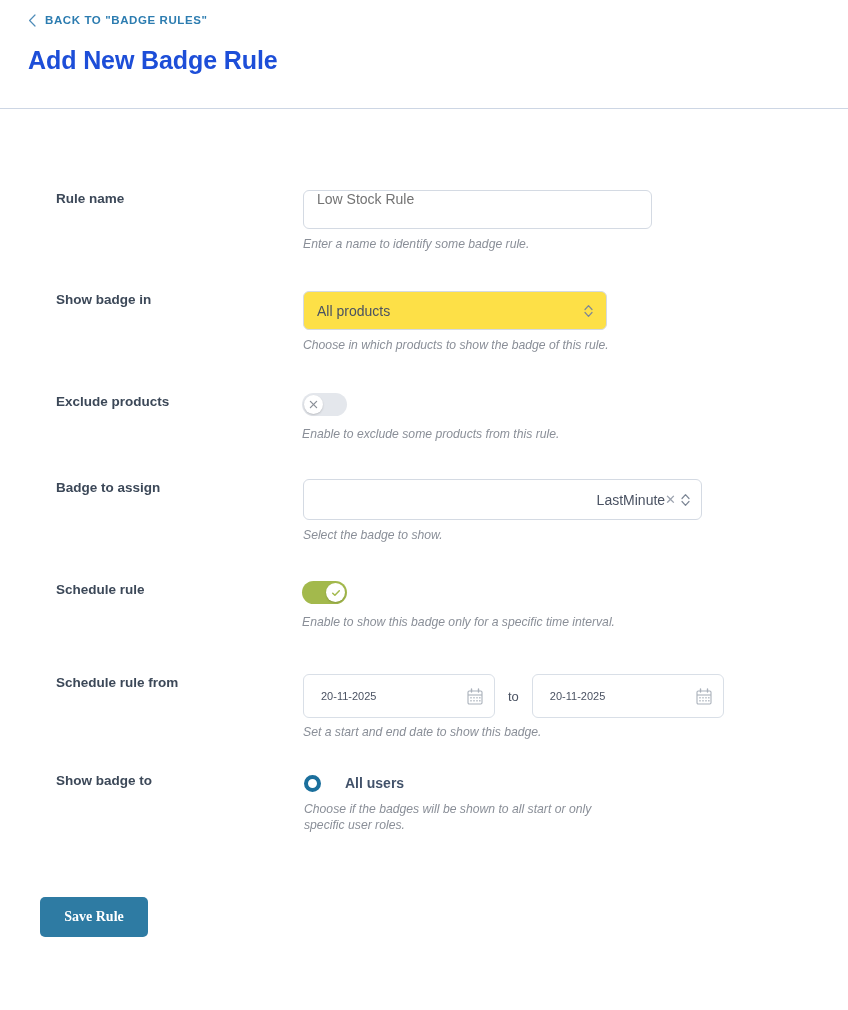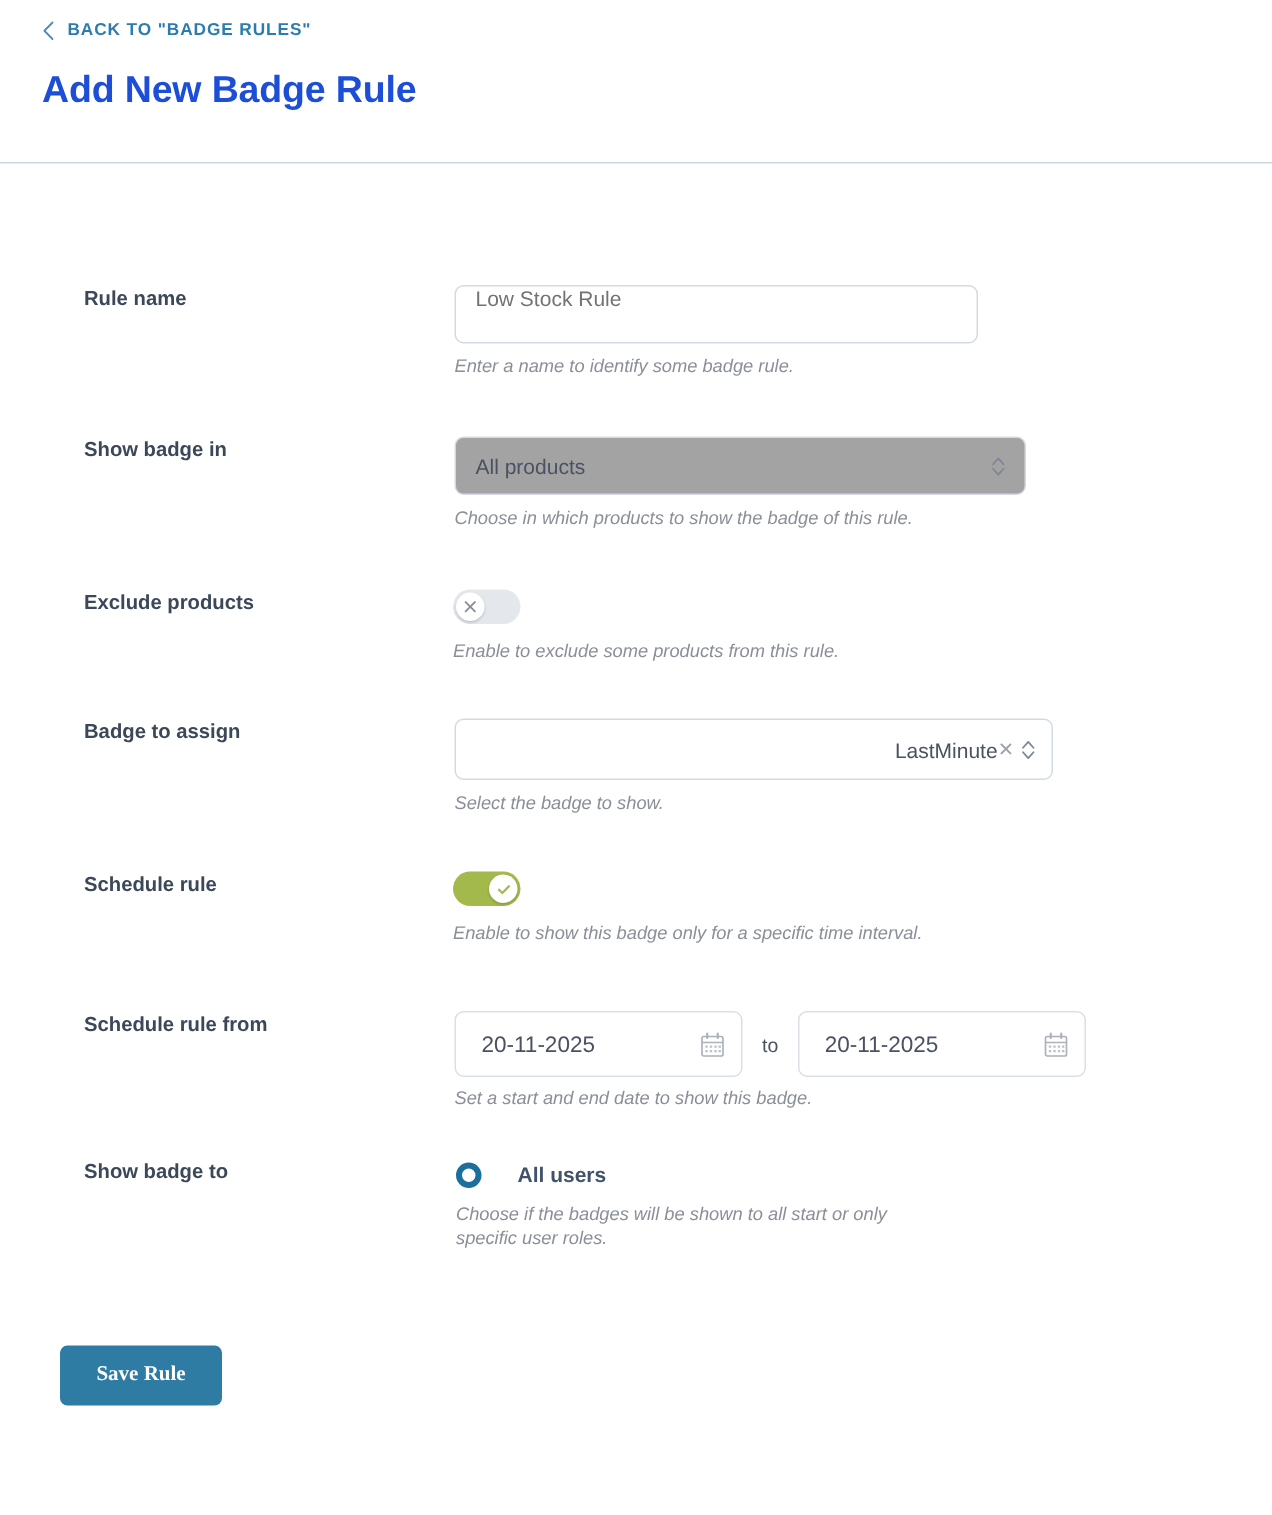--- a/index.html
+++ b/index.html
@@ -50,23 +50,23 @@
   
   .text-input {
     width: 349px; height: 39px;
     border: 1px solid #d4dae3; border-radius: 6px;
     background: #fff; display: flex; 
     padding: 0 13px; font-size: 14px; color: #737373;
   }
 
   
   .select-box {
-    width: 381px; height: 39px;
+    width: 304px; height: 39px;
     border: 1px solid #d4dae3; border-radius: 6px;
-    background: #a3a3a3; display: flex; align-items: center;
+    background: #fde047; display: flex; align-items: center;
     padding: 0 12px 0 13px; font-size: 14px; color: #4a5262;
     cursor: pointer; position: relative;
   }
   .select-box .sel-value { flex: 1; }
   .updown { width: 11px; height: 16px; flex: none; }
 
   
   .badge-select {
     width: 399px; height: 41px;
     border: 1px solid #d4dae3; border-radius: 6px;
@@ -97,21 +97,21 @@
   .toggle.off .knob { left: 2px; }
   .toggle.on  .knob { right: 2px; }
   .knob svg { display: block; }
 
   
   .date-row { display: flex; align-items: center; }
   .date-input {
     width: 192px; height: 44px;
     border: 1px solid #d9dfe7; border-radius: 6px;
     background: #fff; display: flex; align-items: center;
-    padding: 0 11px 0 17px; font-size: 15px; color: #4a5262;
+    padding: 0 11px 0 17px; font-size: 11px; color: #4a5262;
     cursor: pointer;
   }
   .date-input .d-val { flex: 1; }
   .date-sep { font-size: 13px; color: #4a5262; margin: 0 13px; }
 
   
   .radio-line { display: flex; align-items: center; gap: 24px; height: 22px; cursor: pointer; font-weight: bold; }
   .radio-line + .radio-line { margin-top: 7px; }
   .radio {
     width: 17px; height: 17px; border-radius: 50%;

